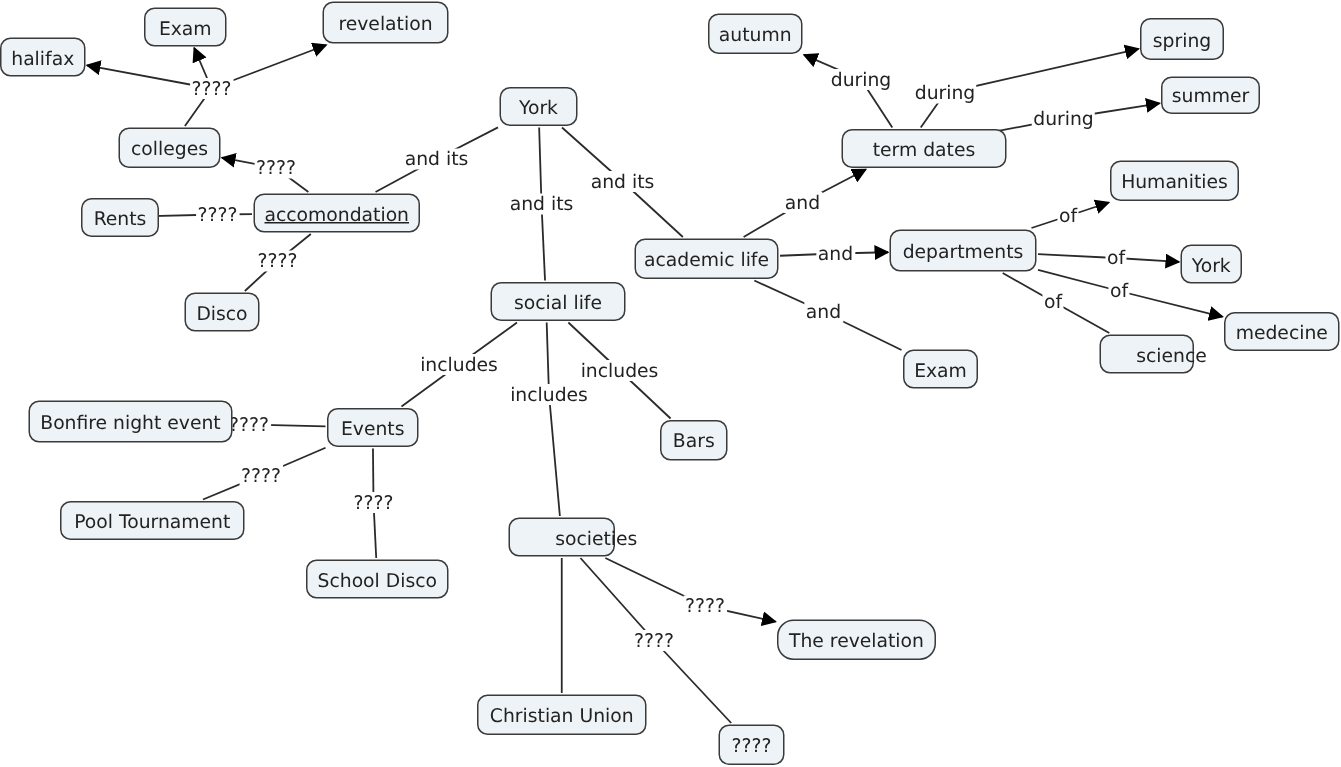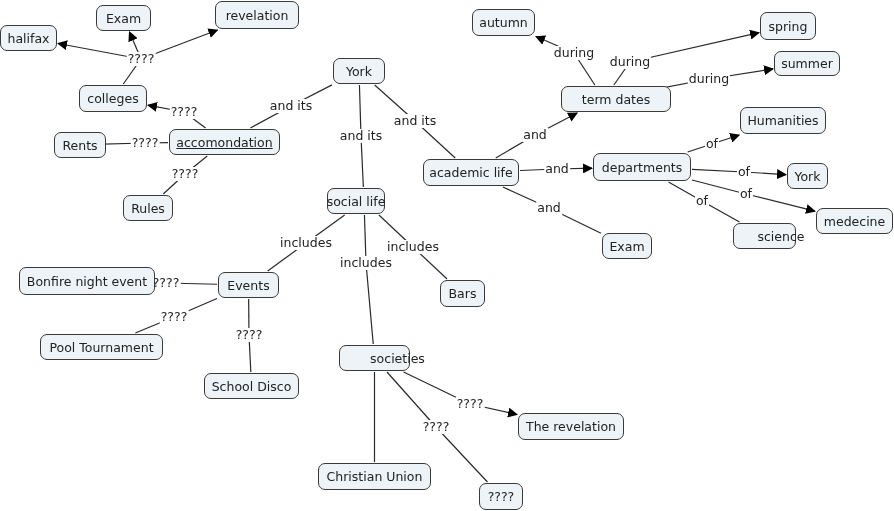--- a/index.html
+++ b/index.html
@@ -105,30 +105,30 @@
       <span class="lbl" style="left: 702px; top: 201px;">of</span>
     </div>
   <div id="nodes">
       <div class="node" style="left: 333px; top: 58px; width: 52px; height: 26px;">York</div>
       <div class="node" style="left: 169px; top: 129px; width: 111px; height: 26px; text-decoration: underline;">accomondation</div>
       <div class="node" style="left: 79px; top: 85px; width: 68px; height: 27px;">colleges</div>
       <div class="node" style="left: 0px; top: 25px; width: 57px; height: 26px;">halifax</div>
       <div class="node" style="left: 96px; top: 5px; width: 55px; height: 26px;">Exam</div>
       <div class="node" style="left: 215px; top: 1px; width: 84px; height: 28px;">revelation</div>
       <div class="node" style="left: 41px; top: 132px; width: 52px; height: 26px; margin-left: 13px;">Rents</div>
-      <div class="node" style="left: 123px; top: 195px; width: 50px; height: 26px;">Rules</div>
-      <div class="node" style="left: 327px; top: 188px; width: 58px; height: 26px;">social life</div>
+      <div class="node" style="left: 123px; top: 195px; width: 50px; height: 26px;">Disco</div>
+      <div class="node" style="left: 327px; top: 188px; width: 90px; height: 26px;">social life</div>
       <div class="node" style="left: 218px; top: 272px; width: 61px; height: 26px;">Events</div>
       <div class="node" style="left: 19px; top: 267px; width: 136px; height: 28px;">Bonfire night event</div>
       <div class="node" style="left: 40px; top: 334px; width: 123px; height: 26px;">Pool Tournament</div>
       <div class="node" style="left: 204px; top: 373px; width: 95px; height: 26px;">School Disco</div>
       <div class="node" style="left: 440px; top: 280px; width: 45px; height: 27px;">Bars</div>
       <div class="node" style="left: 339px; top: 345px; width: 71px; height: 26px; padding-left: 46px;">societies</div>
       <div class="node" style="left: 318px; top: 463px; width: 113px; height: 27px;">Christian Union</div>
-      <div class="node" style="left: 518px; top: 413px; width: 106px; height: 27px;">The revelation</div>
+      <div class="node" style="left: 518px; top: 413px; width: 106px; height: 27px; border-radius: 11px;">The revelation</div>
       <div class="node" style="left: 479px; top: 483px; width: 44px; height: 27px;">????</div>
       <div class="node" style="left: 423px; top: 159px; width: 96px; height: 27px;">academic life</div>
       <div class="node" style="left: 561px; top: 86px; width: 110px; height: 26px;">term dates</div>
       <div class="node" style="left: 472px; top: 9px; width: 63px; height: 27px;">autumn</div>
       <div class="node" style="left: 760px; top: 12px; width: 56px; height: 28px;">spring</div>
       <div class="node" style="left: 774px; top: 51px; width: 66px; height: 25px;">summer</div>
       <div class="node" style="left: 593px; top: 153px; width: 98px; height: 28px;">departments</div>
       <div class="node" style="left: 740px; top: 107px; width: 86px; height: 27px;">Humanities</div>
       <div class="node" style="left: 787px; top: 163px; width: 41px; height: 26px;">York</div>
       <div class="node" style="left: 816px; top: 208px; width: 77px; height: 26px;">medecine</div>

